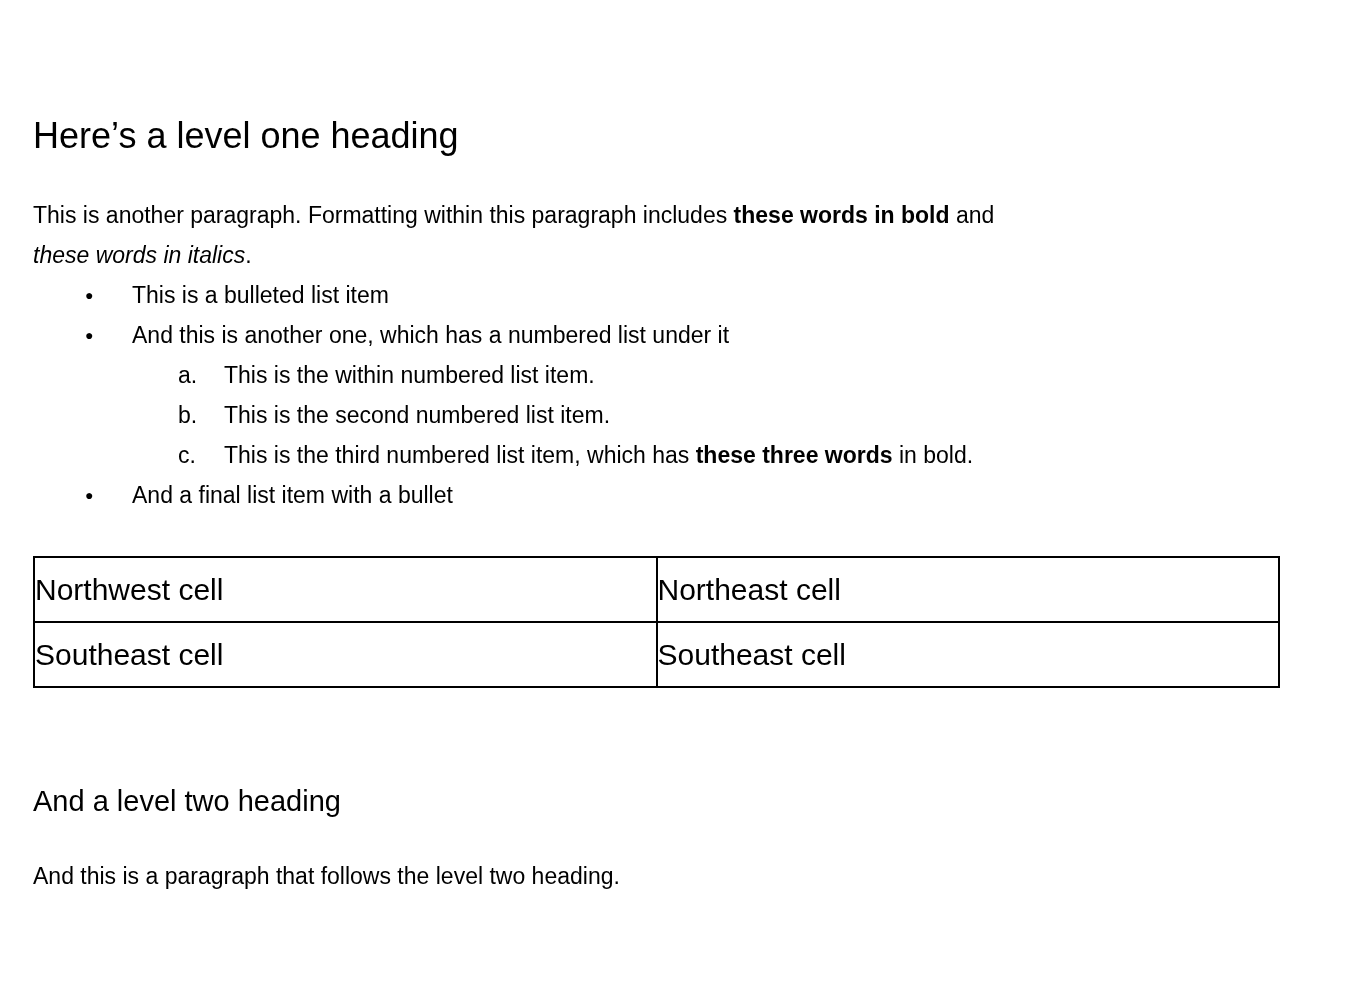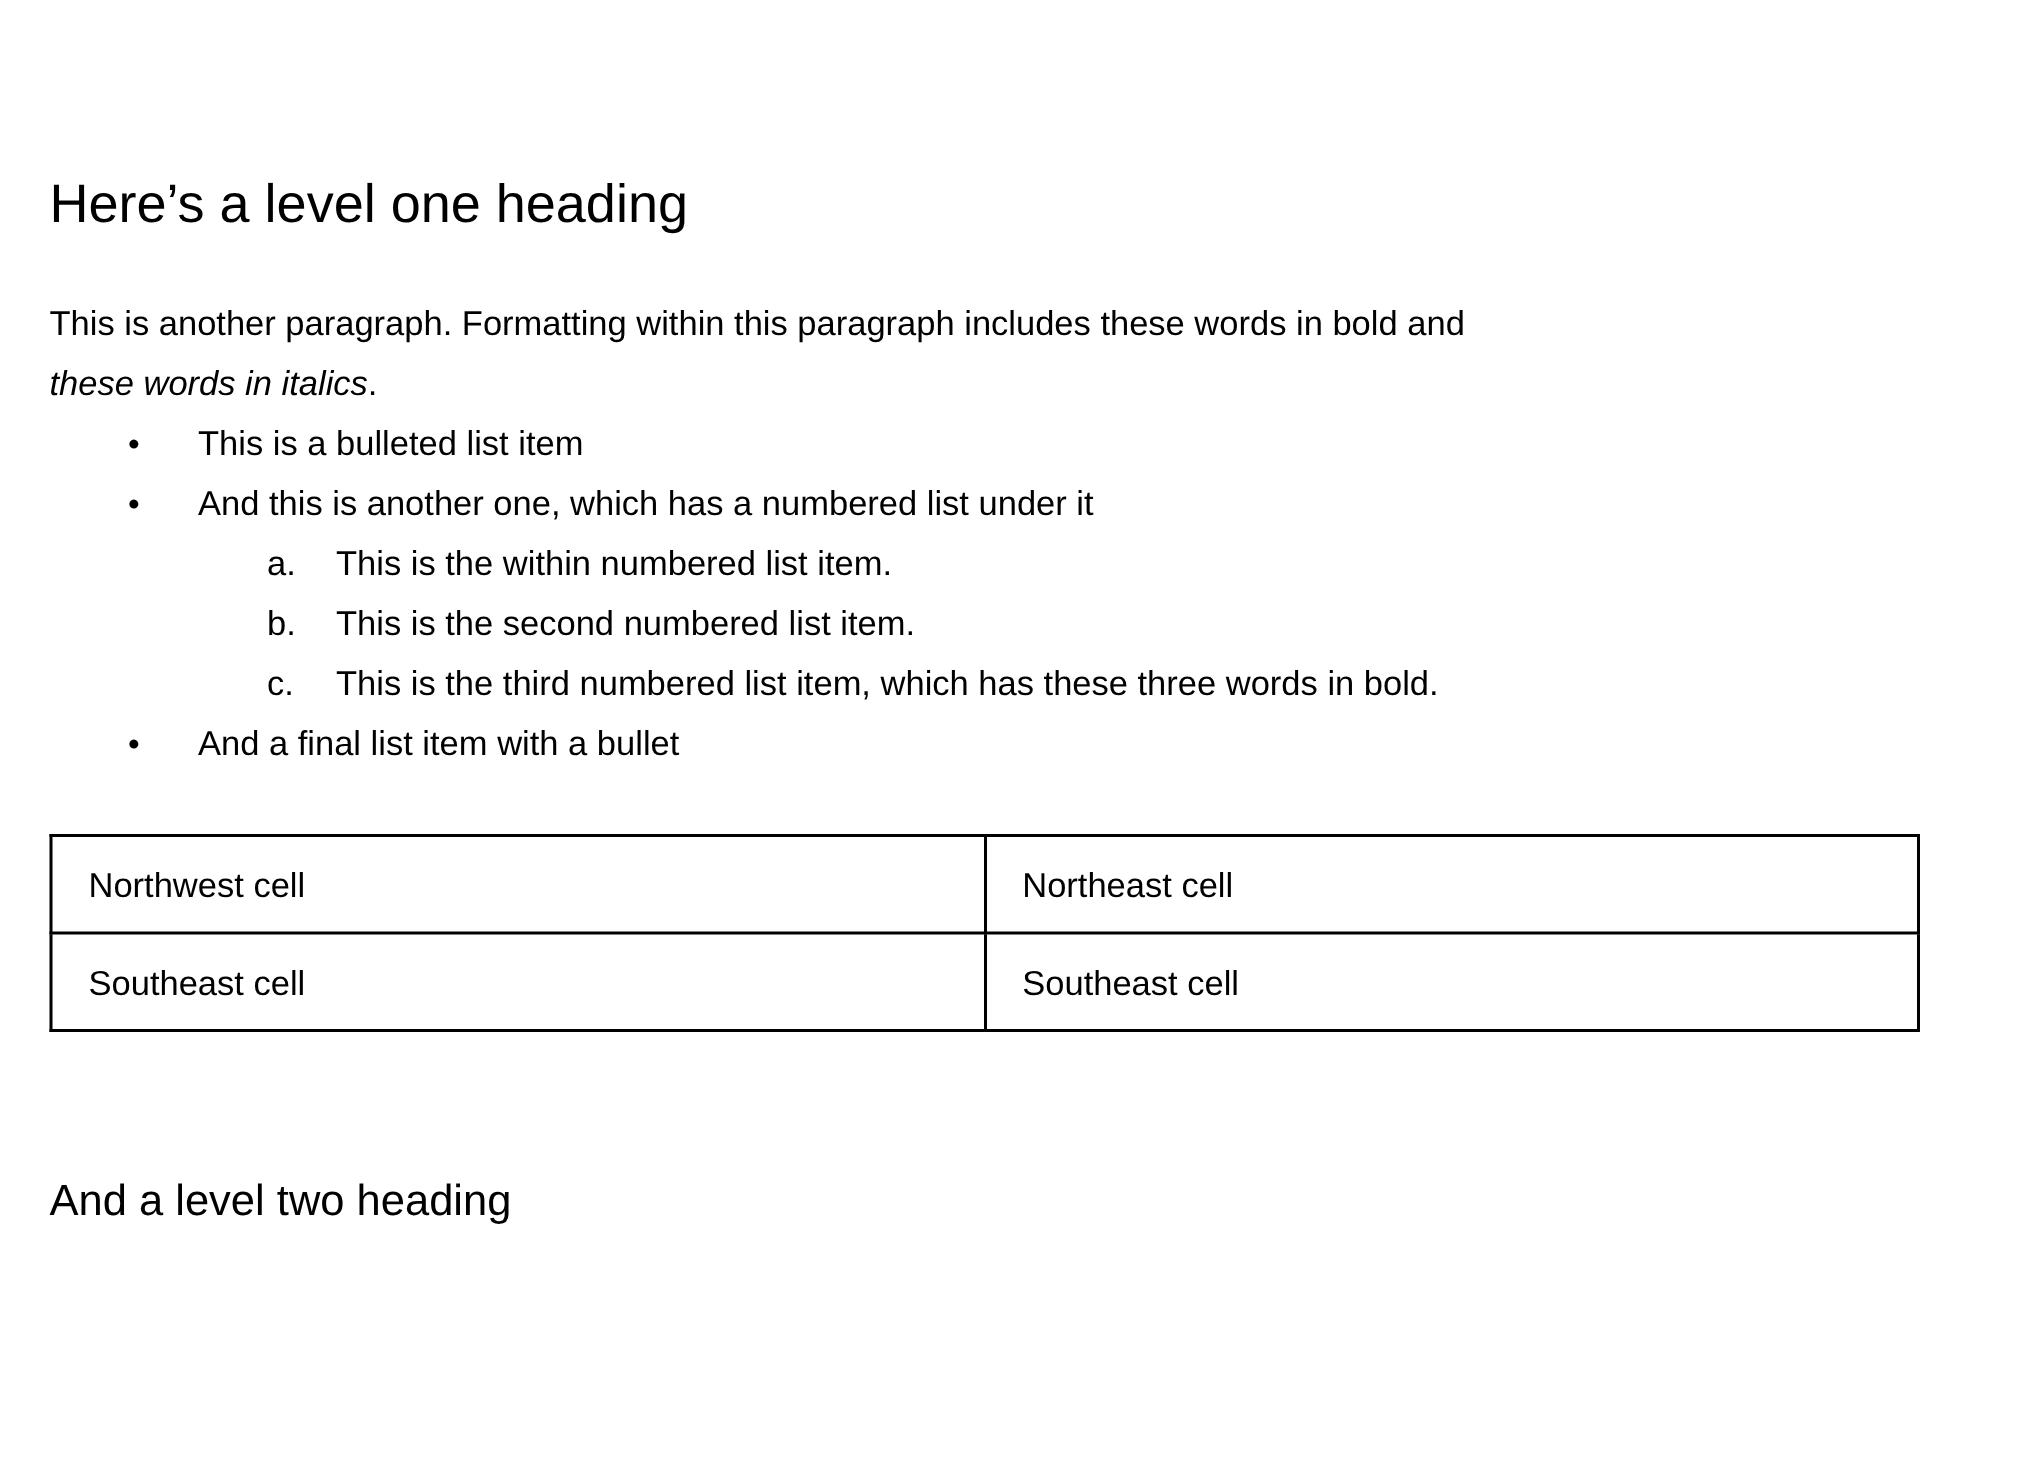--- a/index.html
+++ b/index.html
@@ -27,21 +27,21 @@
     margin: 81px 0 0 0;
   }
   .h2 {
     font-size: 29px;
     line-height: 46px;
     font-weight: 400;
     margin: 90px 0 0 0;
   }
   .para-after-h1 { margin-top: 32px; }
   .para-after-h2 { margin-top: 32px; }
-  .bold { font-weight: 400; }
+  .bold { font-weight: 700; }
   .italic { font-style: italic; }
   .list { margin: 0; }
   .li {
     position: relative;
     font-size: 23px;
     line-height: 40px;
     padding-left: 99px;
   }
   .li .bullet-marker {
     position: absolute;
@@ -66,23 +66,23 @@
   .doc-table {
     border-collapse: collapse;
     margin-top: 41px;
     width: 1247px;
     table-layout: fixed;
   }
   .doc-table td {
     border: 2px solid #000000;
     width: 50%;
     height: 63px;
-    font-size: 23px;
+    font-size: 30px;
     line-height: 28px;
-    padding: 0 0 0 24px;
+    padding: 0 0 0 0;
     vertical-align: middle;
     font-weight: 400;
   }
 </style>
 </head>
 <body>
 
 <div class="doc">
 
 
@@ -132,14 +132,15 @@
       </tr>
       <tr>
         <td>Southeast cell</td>
         <td>Southeast cell</td>
       </tr>
     </tbody>
   </table>
 
   <h2 class="h2">And a level two heading</h2>
 
+  <p class="para para-after-h2">And this is a paragraph that follows the level two heading.</p>
 
 </div>
 
 </body></html>

